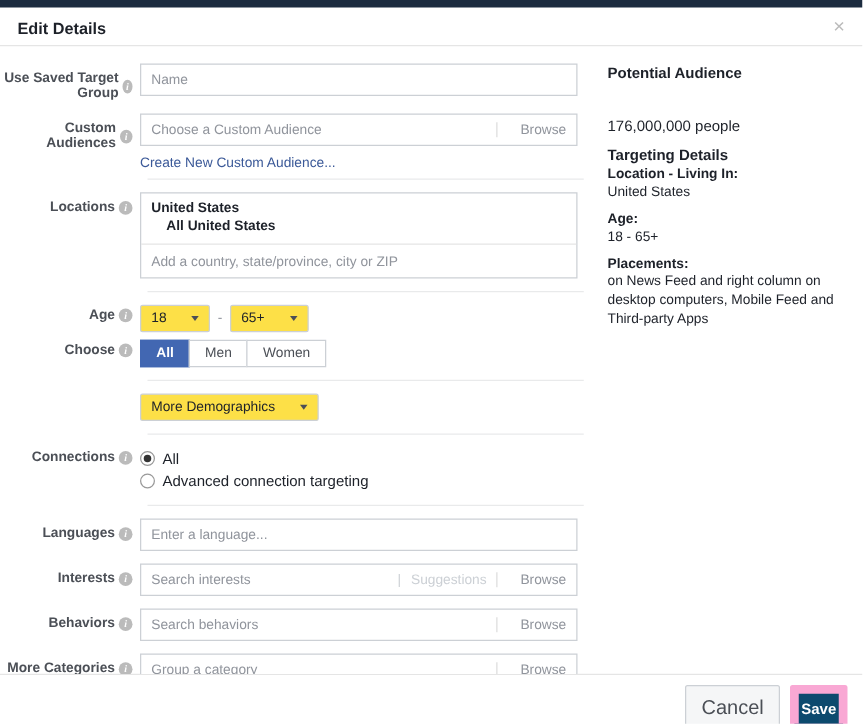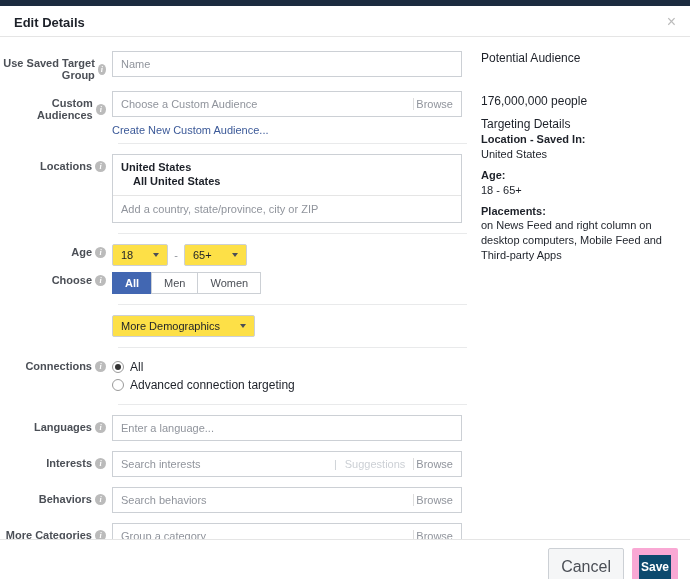--- a/index.html
+++ b/index.html
@@ -30,33 +30,34 @@
   }
   .close-x {
     color: #bbb;
     font-size: 16px;
     cursor: pointer;
     line-height: 1;
   }
   .content {
     display: flex;
     height: 502px;
+    justify-content: space-between;
   }
   .main {
     width: 475px;
     padding: 14px 8px 0 0;
     overflow-y: auto;
   }
   .side {
     width: 210px;
     padding: 14px 10px 0 6px;
     font-size: 11px;
     color: #1d2129;
   }
-  .side h3 { font-size: 12px; font-weight: normal; margin-bottom: 1px; }
+  .side h3 { font-size: 12px; font-weight: bold; margin-bottom: 1px; }
   .side .count { font-size: 12px; margin-bottom: 8px; margin-top: 28px; }
   .side .label { font-weight: bold; font-size: 11px; }
   .side p { margin-bottom: 6px; line-height: 1.35; }
 
   .row {
     display: flex;
     align-items: flex-start;
     margin-bottom: 10px;
     padding-left: 0;
   }
@@ -96,21 +97,21 @@
     background: #fff;
     padding: 6px 8px;
     width: 100%;
     font-size: 11px;
     color: #1d2129;
     display: flex;
     align-items: center;
     justify-content: space-between;
   }
   .textbox .placeholder { color: #90949c; }
-  .textbox .browse { color: #90949c; font-size: 11px; border-left: 1px solid #ddd; padding-left: 2px; }
+  .textbox .browse { color: #90949c; font-size: 11px; border-left: 1px solid #ddd; padding-left: 18px; }
   .textbox .sugg { color: #ccd0d5; font-size: 11px; padding-right: 4px; }
   input.textin {
     border: none; outline: none; width: 100%; font-size: 11px; color: #1d2129;
     background: transparent;
   }
   input.textin::placeholder { color: #90949c; }
 
   .link { color: #3b5998; font-size: 11px; cursor: pointer; }
 
   .loc-box {
@@ -376,21 +377,21 @@
       </div>
     </div>
 
   </div>
 
   <div class="side">
     <h3>Potential Audience</h3>
     <p class="count">176,000,000 people</p>
     <h3>Targeting Details</h3>
     <p>
-      <span class="label">Location - Saved In:</span><br>
+      <span class="label">Location - Living In:</span><br>
       <span>United States</span>
     </p>
     <p>
       <span class="label">Age:</span><br>
       <span>18 - 65+</span>
     </p>
     <p>
       <span class="label">Placements:</span><br>
       <span>on News Feed and right column on desktop computers, Mobile Feed and Third-party Apps</span>
     </p>

